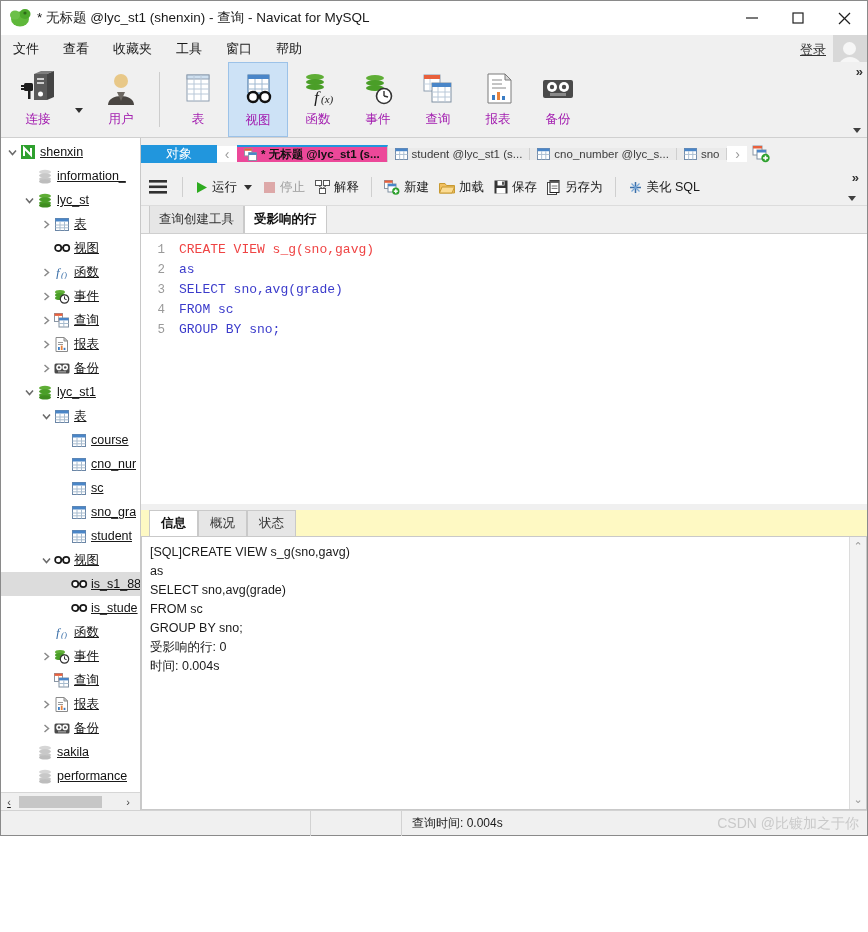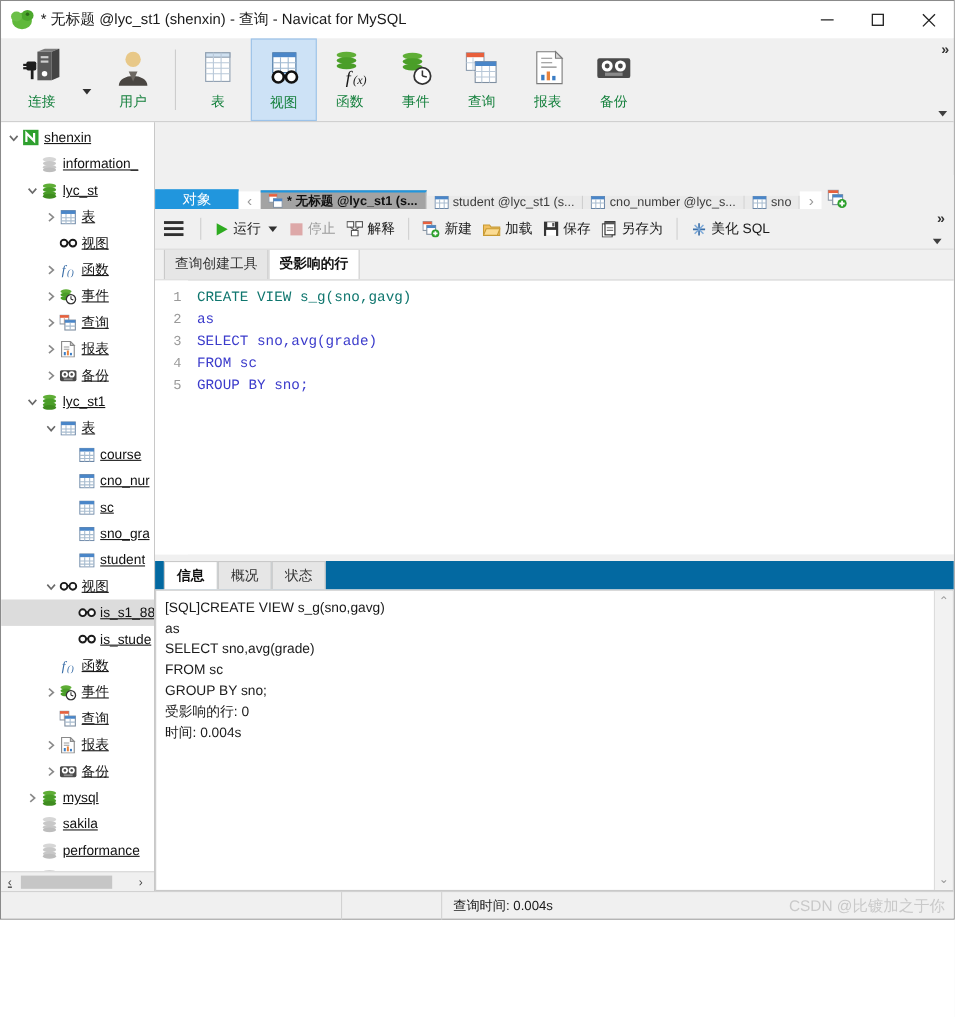--- a/index.html
+++ b/index.html
@@ -41,21 +41,21 @@
   
   .ribbon { height: 76px; background: #f0f0f0; display: flex; align-items: stretch;
             flex: 0 0 76px; position: relative; border-bottom: 1px solid #d0d0d0; }
   .rb-group { display: flex; align-items: stretch; }
   .rb-btn { width: 60px; display: flex; flex-direction: column; align-items: center;
             justify-content: flex-start; padding-top: 6px; position: relative; }
   .rb-btn.wide { width: 74px; }
   .rb-btn.active { background: #cde2f6; border: 1px solid #9cc2e8; }
   .rb-ico { height: 42px; display: flex; align-items: center; justify-content: center;
             position: relative; }
-  .rb-lbl { font-size: 12.5px; color: #15803d; margin-top: 1px; white-space: nowrap; }
+  .rb-lbl { font-size: 12.5px; color: #a21caf; margin-top: 1px; white-space: nowrap; }
   .rb-div { width: 1px; background: #cdcdcd; margin: 10px 8px; }
   .rb-caretcol { width: 16px; display: flex; align-items: center; }
   .rb-caret { width: 0; height: 0; border-left: 4px solid transparent;
               border-right: 4px solid transparent; border-top: 5px solid #303030;
               margin-top: 22px; }
   .rb-chevrons { position: absolute; right: 4px; top: 2px; font-size: 13px; color: #333;
                  font-weight: bold; }
   .rb-downarrow { position: absolute; right: 6px; bottom: 4px; width: 0; height: 0;
                   border-left: 4px solid transparent; border-right: 4px solid transparent;
                   border-top: 5px solid #404040; }
@@ -82,30 +82,30 @@
   .sb-arrow { width: 16px; text-align: center; font-size: 11px; color: #444; }
   .sb-thumb { position: absolute; left: 18px; top: 3px; width: 83px; height: 12px;
               background: #c6c6c6; }
   .sb-arrow.right { position: absolute; right: 4px; }
 
   
   .right-pane { flex: 1 1 auto; display: flex; flex-direction: column; min-width: 0;
                 background: #f0f0f0; }
 
   
-  .tabstrip { height: 31px; flex: 0 0 31px; display: flex; align-items: flex-end;
-              background: #f0f0f0; margin-top: 48px; }
+  .tabstrip { height: 31px; flex: 0 0 31px; display: flex; align-items: center;
+              background: #f0f0f0; }
   .tab-obj { width: 76px; background: #2196dd; color: #fff; display: flex;
              align-items: center; justify-content: center; font-size: 13px; }
   .tab-nav { width: 20px; display: flex; align-items: center; justify-content: center;
              background: #fff; color: #9a9a9a; font-size: 14px; }
   .dtab { display: flex; align-items: center; padding: 0 7px; font-size: 11.5px;
           background: #eaeaea; border-right: 1px solid #cfcfcf; color: #3c3c3c;
           white-space: nowrap; overflow: hidden; max-width: 155px; }
-  .dtab.active { background: #a3a3a3; color: #111; border-top: 2px solid #2196dd;
+  .dtab.active { background: #ec4899; color: #111; border-top: 2px solid #2196dd;
                  font-weight: bold; }
   .dtab .di { margin-right: 4px; display: flex; }
   .tab-add { width: 28px; display: flex; align-items: center; justify-content: center;
              background: #f0f0f0; }
 
   
   .qtoolbar { height: 37px; flex: 0 0 37px; background: #f0f0f0; display: flex;
               align-items: center; position: relative; border-bottom: 1px solid #dcdcdc; }
   .qt-burger { width: 34px; display: flex; align-items: center; justify-content: center; }
   .qt-div { width: 1px; height: 20px; background: #cfcfcf; margin: 0 7px; }
@@ -142,21 +142,21 @@
         font-family: "Liberation Mono","DejaVu Sans Mono",monospace;
         font-size: 13px; color: #3b3bcb; white-space: pre; }
 
   
   .vsplit { height: 6px; flex: 0 0 6px; background: #f0f0f0; }
 
   
   .infopanel { height: 300px; flex: 0 0 300px; display: flex; flex-direction: column;
                background: #f0f0f0; }
   .itabs { height: 26px; flex: 0 0 26px; display: flex; align-items: flex-end;
-           padding-left: 8px; background: #0369a1; }
+           padding-left: 8px; background: #fef9c3; }
   .itab { font-size: 12.5px; padding: 4px 11px; background: #e6e6e6;
           border: 1px solid #c9c9c9; border-bottom: none; color: #333; }
   .itab.active { background: #ffffff; color: #111; font-weight: bold; }
   .ibody { flex: 1 1 auto; background: #ffffff; border: 1px solid #c9c9c9;
            border-top: 1px solid #c9c9c9; margin: 0; display: flex; min-height: 0; }
   .ilines { flex: 1 1 auto; padding: 6px 8px; overflow: hidden; }
   .iline { font-size: 12.5px; line-height: 19px; color: #1a1a1a; white-space: pre; }
   .iscroll { width: 17px; flex: 0 0 17px; background: #f2f2f2; border-left: 1px solid #dcdcdc;
              display: flex; flex-direction: column; justify-content: space-between;
              align-items: center; padding: 3px 0; }
@@ -197,20 +197,35 @@
         </svg>
     </div>
     <div class="winbtn">
       <svg width="13" height="13">
           <line x1="1" y1="1" x2="12" y2="12" stroke="#202020" stroke-width="1.2"></line>
           <line x1="12" y1="1" x2="1" y2="12" stroke="#202020" stroke-width="1.2"></line>
         </svg>
     </div>
   </div>
 
+  <div class="menubar">
+    <div class="menu-item">文件</div>
+    <div class="menu-item">查看</div>
+    <div class="menu-item">收藏夹</div>
+    <div class="menu-item">工具</div>
+    <div class="menu-item">窗口</div>
+    <div class="menu-item">帮助</div>
+    <div class="login-area">
+      <div class="login-link">登录</div>
+      <div class="avatar">
+        <div class="head"></div>
+        <div class="body"></div>
+      </div>
+    </div>
+  </div>
 
   <div class="ribbon">
     <div class="rb-group">
       <div class="rb-btn wide">
         <div class="rb-ico">
           <svg width="34" height="36" viewBox="0 0 34 36">
             <rect x="13" y="3" width="13" height="26" fill="#5a5a5a"></rect>
             <polygon points="13,3 20,0 33,0 26,3" fill="#7d7d7d"></polygon>
             <polygon points="26,3 33,0 33,26 26,29" fill="#444"></polygon>
             <circle cx="19.5" cy="23" r="2.5" fill="#fff"></circle>
@@ -759,37 +774,20 @@
                 <circle cx="5" cy="6.4" r="1.2" fill="#4a4a4a"></circle>
                 <circle cx="11.2" cy="6.4" r="2.8" fill="#fff"></circle>
                 <circle cx="11.2" cy="6.4" r="1.2" fill="#4a4a4a"></circle>
                 <rect x="4" y="10" width="8" height="1.6" fill="#8f8f8f"></rect>
               </svg>
             </span>
             <span class="tlbl">备份</span>
           </div>
           <div class="tnode">
             <span style="width:21px;flex:0 0 21px"></span>
-            <span class="twist">
-              <svg width="9" height="9" viewBox="0 0 9 9">
-                <path d="M2.5 1 L6.5 4.5 L2.5 8" fill="none" stroke="#8a8a8a" stroke-width="1.5"></path>
-              </svg>
-            </span>
-            <span class="tico">
-              <svg width="14" height="15" viewBox="0 0 14 15">
-                <ellipse cx="7" cy="3" rx="6" ry="2.2" fill="#5fae36"></ellipse>
-                <ellipse cx="7" cy="6.5" rx="6" ry="2.2" fill="#4a9e28"></ellipse>
-                <ellipse cx="7" cy="10" rx="6" ry="2.2" fill="#4a9e28"></ellipse>
-                <ellipse cx="7" cy="12.4" rx="6" ry="2.2" fill="#3f8c20"></ellipse>
-              </svg>
-            </span>
-            <span class="tlbl">mysql</span>
-          </div>
-          <div class="tnode">
-            <span style="width:21px;flex:0 0 21px"></span>
             <span class="twist"></span>
             <span class="tico">
               <svg width="14" height="15" viewBox="0 0 14 15">
                 <ellipse cx="7" cy="3" rx="6" ry="2.2" fill="#d6d6d6"></ellipse>
                 <ellipse cx="7" cy="6.5" rx="6" ry="2.2" fill="#c8c8c8"></ellipse>
                 <ellipse cx="7" cy="10" rx="6" ry="2.2" fill="#c8c8c8"></ellipse>
                 <ellipse cx="7" cy="12.4" rx="6" ry="2.2" fill="#bdbdbd"></ellipse>
               </svg>
             </span>
             <span class="tlbl">sakila</span>
@@ -1020,21 +1018,21 @@
 
       <div class="editor">
         <div class="gutter" id="gutter">
             <div class="gl">1</div>
             <div class="gl">2</div>
             <div class="gl">3</div>
             <div class="gl">4</div>
             <div class="gl">5</div>
           </div>
         <div class="code" id="code">
-            <div class="cl" style="color: #0f766e; font-family: Liberation Mono, monospace;">CREATE VIEW s_g(sno,gavg)</div>
+            <div class="cl" style="color: #ef4444; font-family: Liberation Mono, monospace;">CREATE VIEW s_g(sno,gavg)</div>
             <div class="cl" style="color: rgb(59, 59, 203);">as</div>
             <div class="cl" style="color: rgb(59, 59, 203);">SELECT sno,avg(grade)</div>
             <div class="cl" style="color: rgb(59, 59, 203);">FROM sc</div>
             <div class="cl" style="color: rgb(59, 59, 203);">GROUP BY sno;</div>
           </div>
       </div>
 
       <div class="vsplit"></div>
 
       <div class="infopanel">

